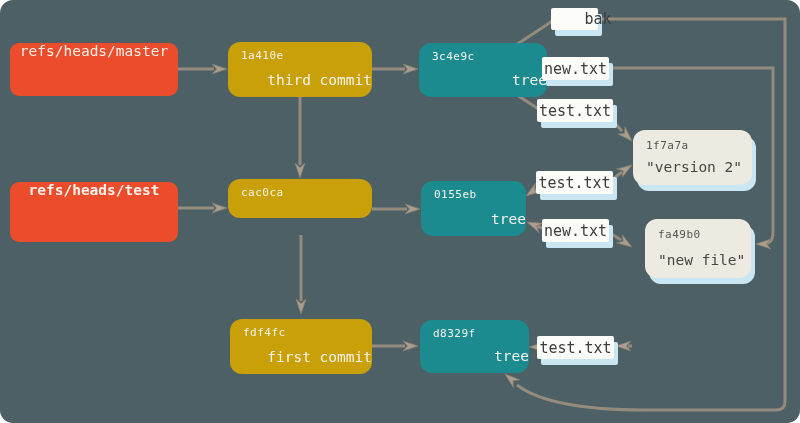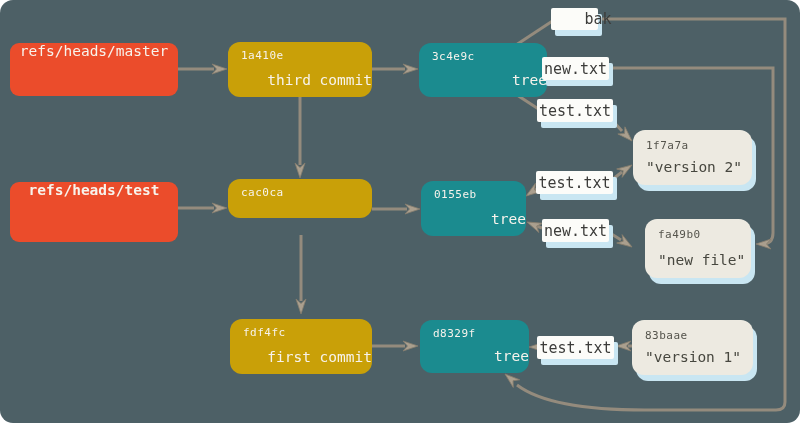--- a/index.html
+++ b/index.html
@@ -138,24 +138,20 @@
   </div>
 
   <div class="node objbox blob" id="blob-1">
     <span class="hash">1f7a7a</span>
     <span class="objlabel">"version 2"</span>
   </div>
   <div class="node objbox blob" id="blob-2">
     <span class="hash">fa49b0</span>
     <span class="objlabel">"new file"</span>
   </div>
-  <div class="node objbox blob" id="blob-3">
-    <span class="hash">83baae</span>
-    <span class="objlabel">"version 1"</span>
-  </div>
 
   <div class="node file-label" id="fl-bak">
     <span>bak</span>
   </div>
   <div class="node file-label" id="fl-new1">
     <span>new.txt</span>
   </div>
   <div class="node file-label" id="fl-test1">
     <span>test.txt</span>
   </div>

